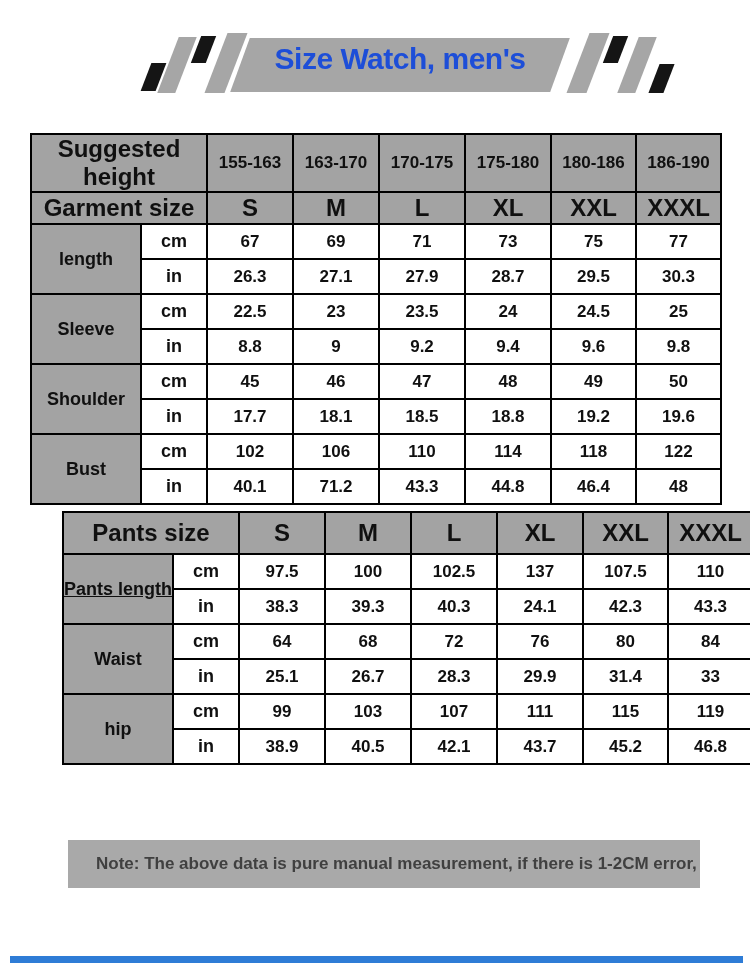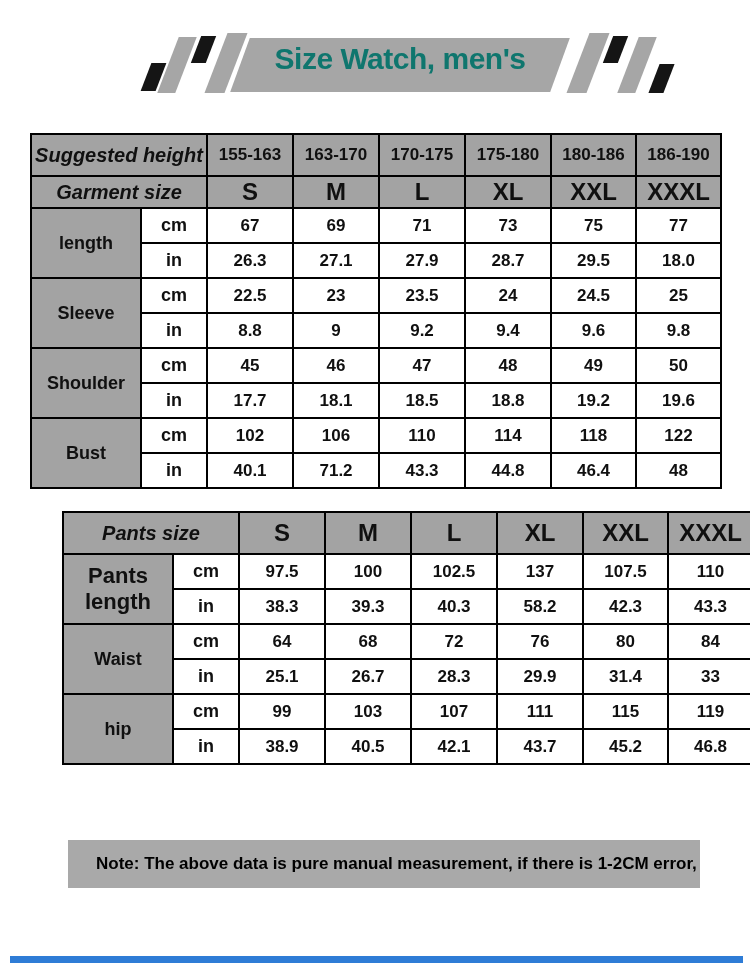--- a/index.html
+++ b/index.html
@@ -4,47 +4,47 @@
 <style>
   html,body{margin:0;padding:0;background:#fff;}
   .page{position:relative;width:750px;height:965px;background:#ffffff;overflow:hidden;
         font-family:"Liberation Sans",sans-serif;font-weight:bold;color:#111;}
 
   
   .banner{position:absolute;left:240px;top:38px;width:320px;height:54px;
           background:#a6a6a6;transform:skewX(-20deg);}
   .banner-text{position:absolute;left:210px;top:38px;width:380px;height:42px;
                display:flex;align-items:center;justify-content:center;
-               font-size:30px;letter-spacing:-0.5px;color:#0f766e;}
+               font-size:30px;letter-spacing:-0.5px;color:#1d4ed8;}
   .slash{position:absolute;transform:skewX(-21deg);}
   .sl-gray{background:#a6a6a6;}
   .sl-black{background:#151515;}
 
   
   table{position:absolute;left:30px;border-collapse:collapse;table-layout:fixed;width:690px;}
   td{border:2px solid #000;text-align:center;vertical-align:middle;padding:0;overflow:hidden;
      background:#fff;font-weight:bold;color:#101010;}
   td.gray{background:#a3a3a3;}
   .t1{top:133px;}
   .t2{top:511px;margin-left:32px;}
   tr.hrow1{height:42px;}
   tr.hrow2{height:32px;}
   tr.drow{height:35px;}
-  .biglabel{font-size:20px;font-style:italic;}
+  .biglabel{font-size:24px;}
   .rowlabel{font-size:18px;}
-  .rowlabel-sm{font-size:22px;}
+  .rowlabel-sm{font-size:18px;text-decoration:underline;}
   .unit{font-size:18px;}
   td.height{font-size:17px;background:#a3a3a3;}
   td.size{font-size:24px;background:#a3a3a3;}
   td.val{font-size:17px;}
 
   
   .note-box{position:absolute;left:68px;top:840px;width:632px;height:48px;background:#a9a9a9;
             display:flex;flex-direction:column;justify-content:center;}
-  .note-line{font-size:17px;line-height:22px;color:#000000;padding-left:28px;white-space:nowrap;}
+  .note-line{font-size:17px;line-height:22px;color:#404040;padding-left:28px;white-space:nowrap;}
   .note-line2{padding-left:32px;}
 
   
   .accent-bar{position:absolute;left:10px;top:956px;width:733px;height:7px;background:#2e7cd6;}
 </style>
 </head>
 <body>
 
 <div class="page">
 
@@ -100,21 +100,21 @@
           <td class="val">75</td>
           <td class="val">77</td>
         </tr>
     <tr class="drow">
       <td class="unit">in</td>
     <td class="val">26.3</td>
           <td class="val">27.1</td>
           <td class="val">27.9</td>
           <td class="val">28.7</td>
           <td class="val">29.5</td>
-          <td class="val">18.0</td>
+          <td class="val">30.3</td>
         </tr>
 
     <tr class="drow">
       <td rowspan="2" class="gray rowlabel">Sleeve</td>
       <td class="unit">cm</td>
     <td class="val">22.5</td>
           <td class="val">23</td>
           <td class="val">23.5</td>
           <td class="val">24</td>
           <td class="val">24.5</td>
@@ -202,21 +202,21 @@
           <td class="val">102.5</td>
           <td class="val">137</td>
           <td class="val">107.5</td>
           <td class="val">110</td>
         </tr>
     <tr class="drow">
       <td class="unit">in</td>
     <td class="val">38.3</td>
           <td class="val">39.3</td>
           <td class="val">40.3</td>
-          <td class="val">58.2</td>
+          <td class="val">24.1</td>
           <td class="val">42.3</td>
           <td class="val">43.3</td>
         </tr>
 
     <tr class="drow">
       <td rowspan="2" class="gray rowlabel">Waist</td>
       <td class="unit">cm</td>
     <td class="val">64</td>
           <td class="val">68</td>
           <td class="val">72</td>

